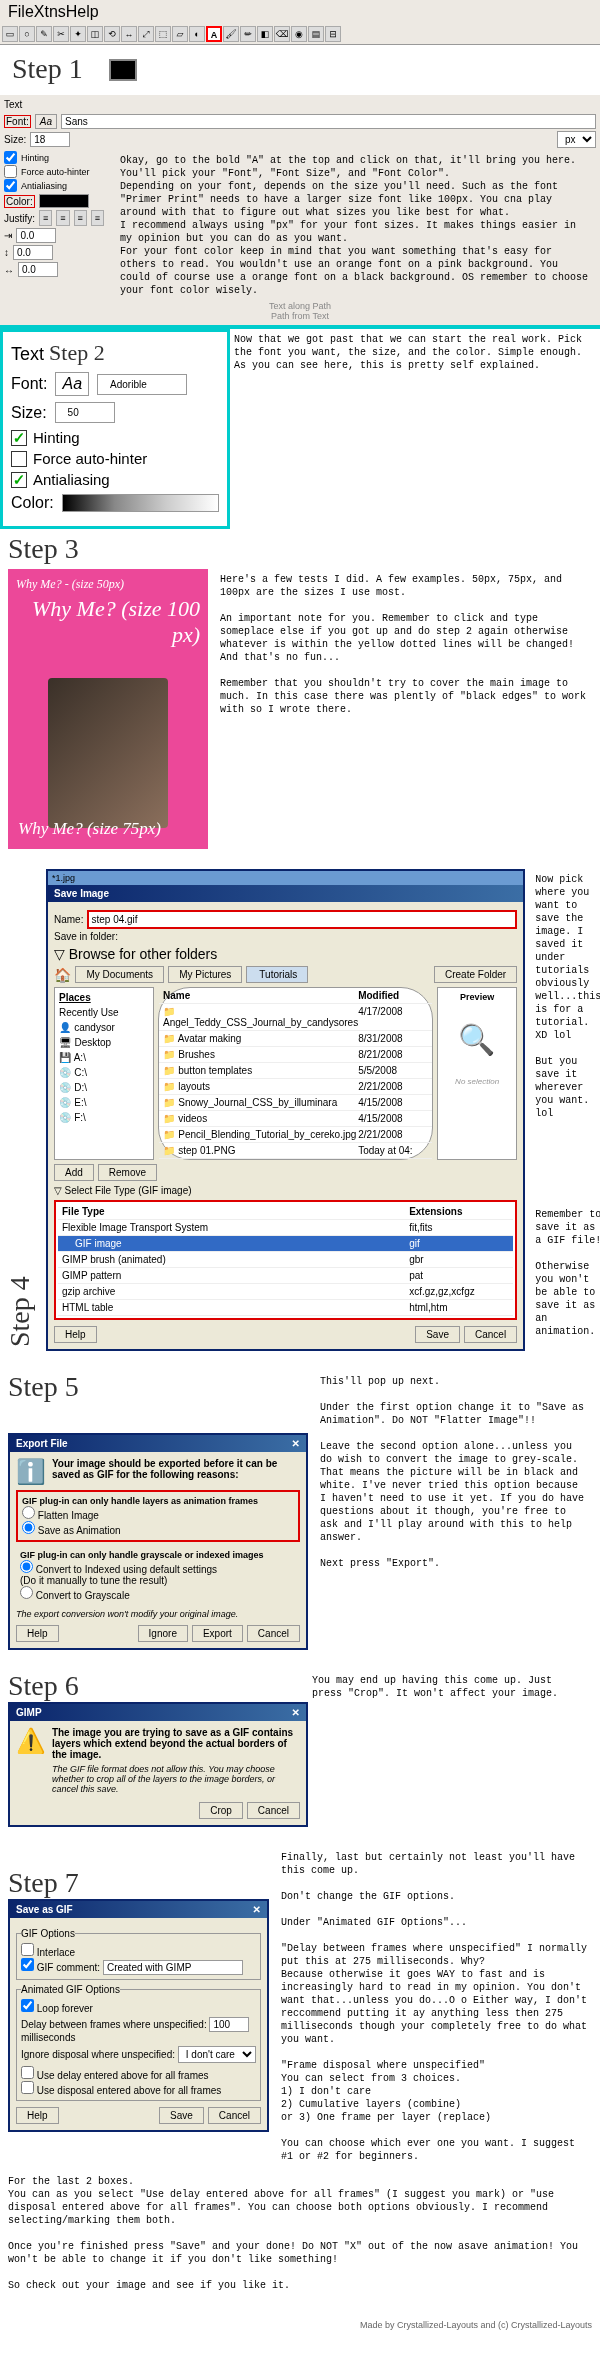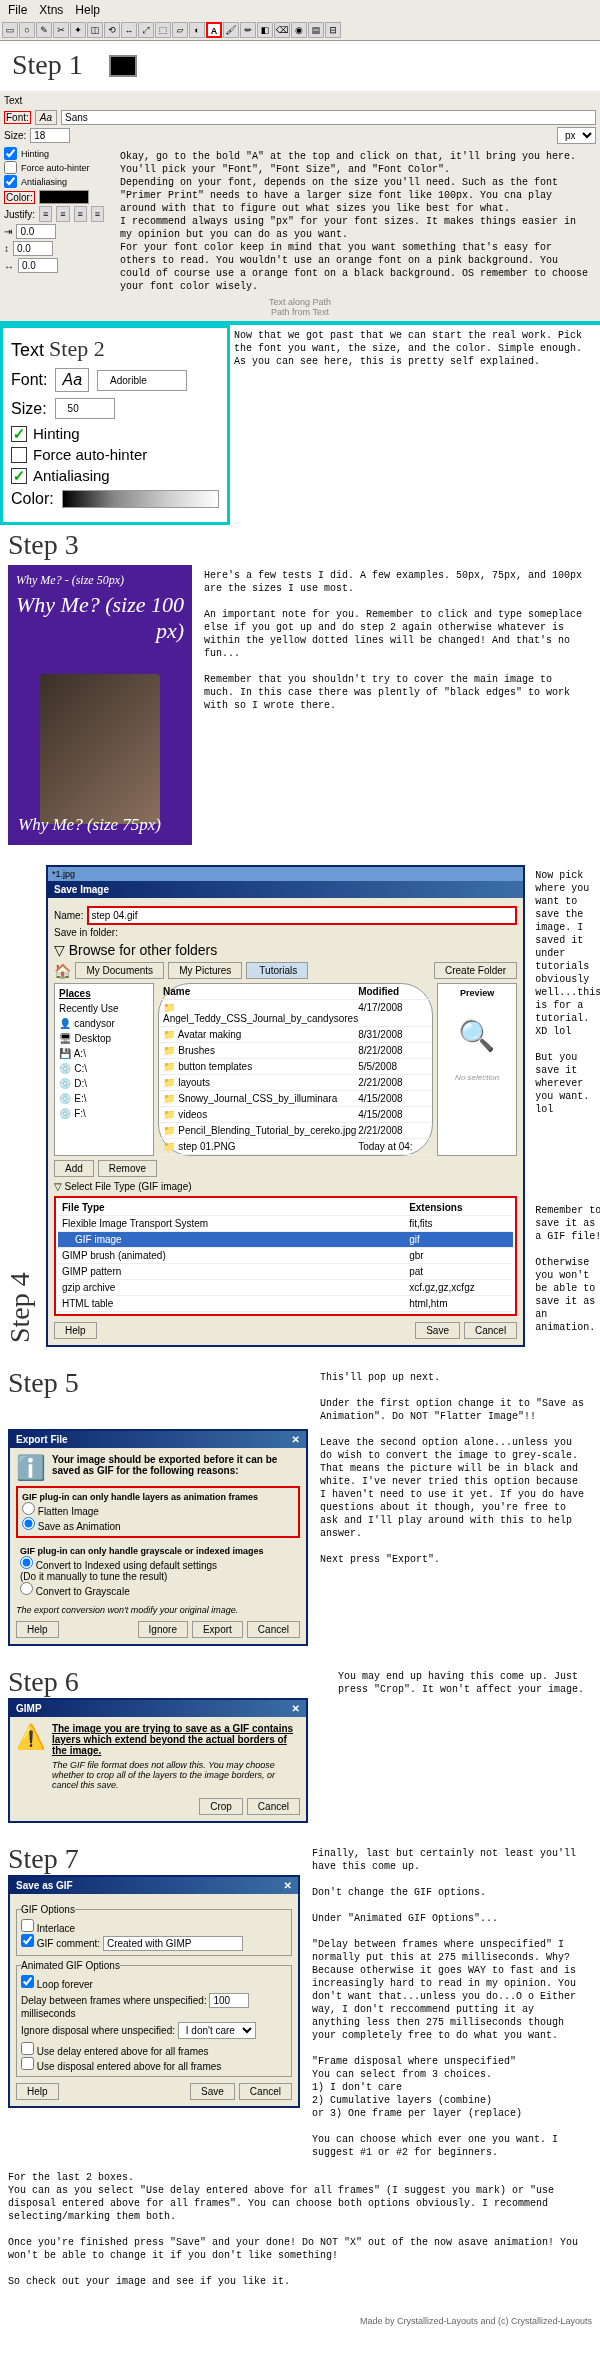--- a/index.html
+++ b/index.html
@@ -2,34 +2,34 @@
 <html><head>
 <meta charset="utf-8">
 <style>
 * { box-sizing: border-box; margin: 0; padding: 0; }
 body { font-family: Verdana, sans-serif; font-size: 9px; background: #fff; width: 600px; }
 .section { position: relative; }
 .handwriting { font-family: 'Brush Script MT', cursive; font-size: 28px; color: #333; }
 .toolbar { background: #ede9e3; border-bottom: 1px solid #999; padding: 2px; display: flex; gap: 1px; flex-wrap: wrap; }
 .toolbar-icon { width: 16px; height: 16px; background: #ddd; border: 1px solid #aaa; display: inline-block; font-size: 9px; text-align: center; line-height: 14px; }
 .toolbar-icon.highlight { border: 2px solid red; background: #fff; font-weight: bold; }
-.menubar { background: #ede9e3; padding: 3px 8px; font-size: 12px; display: flex; gap: 12px; }
+.menubar { background: #ede9e3; padding: 3px 8px; font-size: 16px; display: flex; }
 .tool-panel { background: #ede9e3; padding: 4px; font-size: 10px; }
 .tool-row { display: flex; align-items: center; gap: 4px; margin: 2px 0; }
 .tool-input { border: 1px solid #999; padding: 1px 3px; font-size: 10px; background: #fff; }
 .checkbox-row { display: flex; align-items: center; gap: 4px; font-size: 9px; margin: 1px 0; }
 .red-box { border: 1px solid #d00; padding: 0 1px; }
 .body-text { font-family: 'Courier New', monospace; font-size: 10px; line-height: 1.3; padding: 4px; }
 .step2-panel { border: 3px solid #0cc; background: #fff; padding: 8px; }
 .step2-row { display: flex; align-items: center; gap: 8px; margin: 6px 0; font-size: 16px; }
 .step2-input { border: 1px solid #999; padding: 4px 12px; font-size: 10px; }
 .step2-check { display: flex; align-items: center; gap: 6px; font-size: 15px; margin: 4px 0; }
 .checkmark { width: 16px; height: 16px; border: 1px solid #333; display: inline-flex; align-items: center; justify-content: center; color: #0a0; font-weight: bold; }
 .gradient-bar { height: 18px; background: linear-gradient(to right, #000, #888, #ccc, #fff); border: 1px solid #999; flex: 1; }
-.step3-img { width: 184px; height: 280px; background: #4c1d95; color: #fff; position: relative; padding: 8px; font-family: Georgia, serif; }
+.step3-img { width: 200px; height: 280px; background: #ec4899; color: #fff; position: relative; padding: 8px; font-family: Georgia, serif; }
 .dialog { background: #ece9d8; border: 2px solid #0a246a; font-size: 10px; }
 .dialog-title { background: linear-gradient(to right, #0a246a, #3b6ea5); color: #fff; padding: 3px 6px; font-weight: bold; display: flex; justify-content: space-between; }
 .dialog-body { padding: 6px; }
 .btn { background: #ece9d8; border: 1px solid #999; padding: 2px 10px; font-size: 10px; cursor: pointer; }
 .file-list { background: #fff; border: 1px solid #999; font-size: 10px; }
 .file-row { display: flex; padding: 2px 4px; border-bottom: 1px solid #eee; }
 .file-row.selected { background: #316ac5; color: #fff; padding-left: 17px; }
 .red-outline { border: 2px solid #d00; padding: 2px; }
 .places-col { width: 100px; background: #fff; border: 1px solid #999; font-size: 10px; padding: 2px; }
 .places-col div { padding: 2px; }
@@ -359,48 +359,48 @@
   </div>
   <div class="body-text" style="flex:1;white-space:pre-wrap;">This'll pop up next.
 
 Under the first option change it to "Save as Animation". Do NOT "Flatter Image"!!
 
 Leave the second option alone...unless you do wish to convert the image to grey-scale. That means the picture will be in black and white. I've never tried this option because I haven't need to use it yet. If you do have questions about it though, you're free to ask and I'll play around with this to help answer.
 
 Next press "Export".</div>
 </div>
 
-<div class="section" style="margin-top:20px;display:flex;gap:26px;padding:0 8px;">
+<div class="section" style="margin-top:20px;display:flex;gap:0;padding:0 8px;">
   <div style="width:300px;">
     <div class="handwriting">Step 6</div>
     <div class="dialog">
       <div class="dialog-title">
           <span>GIMP</span>
           <span>✕</span>
         </div>
       <div class="dialog-body">
         <div style="display:flex;gap:6px;">
             <span style="font-size:24px;">⚠️</span>
             <div>
-              <div style="font-weight:bold;text-decoration:underline;">The image you are trying to save as a GIF contains layers which extend beyond the actual borders of the image.</div>
+              <div style="font-weight:bold;">The image you are trying to save as a GIF contains layers which extend beyond the actual borders of the image.</div>
               <div style="font-size:9px;margin-top:4px;font-style:italic;">The GIF file format does not allow this. You may choose whether to crop all of the layers to the image borders, or cancel this save.</div>
             </div>
           </div>
         <div style="display:flex;gap:4px;margin-top:8px;justify-content:flex-end;">
           <button class="btn">Crop</button>
           <button class="btn">Cancel</button>
         </div>
       </div>
     </div>
   </div>
   <div class="body-text" style="flex:1;white-space:pre-wrap;">You may end up having this come up. Just press "Crop". It won't affect your image.</div>
 </div>
 
 <div class="section" style="margin-top:20px;display:flex;gap:8px;padding:0 8px;">
-  <div style="width:292px;">
+  <div style="width:261px;margin-top:20px;">
     <div class="handwriting">Step 7</div>
     <div class="dialog">
       <div class="dialog-title">
           <span>Save as GIF</span>
           <span>✕</span>
         </div>
       <div class="dialog-body">
         <fieldset style="border:1px solid #999;padding:4px;margin:4px 0;">
             <legend>GIF Options</legend>
           <div><input type="checkbox" style=""> <span>Interlace</span></div>

